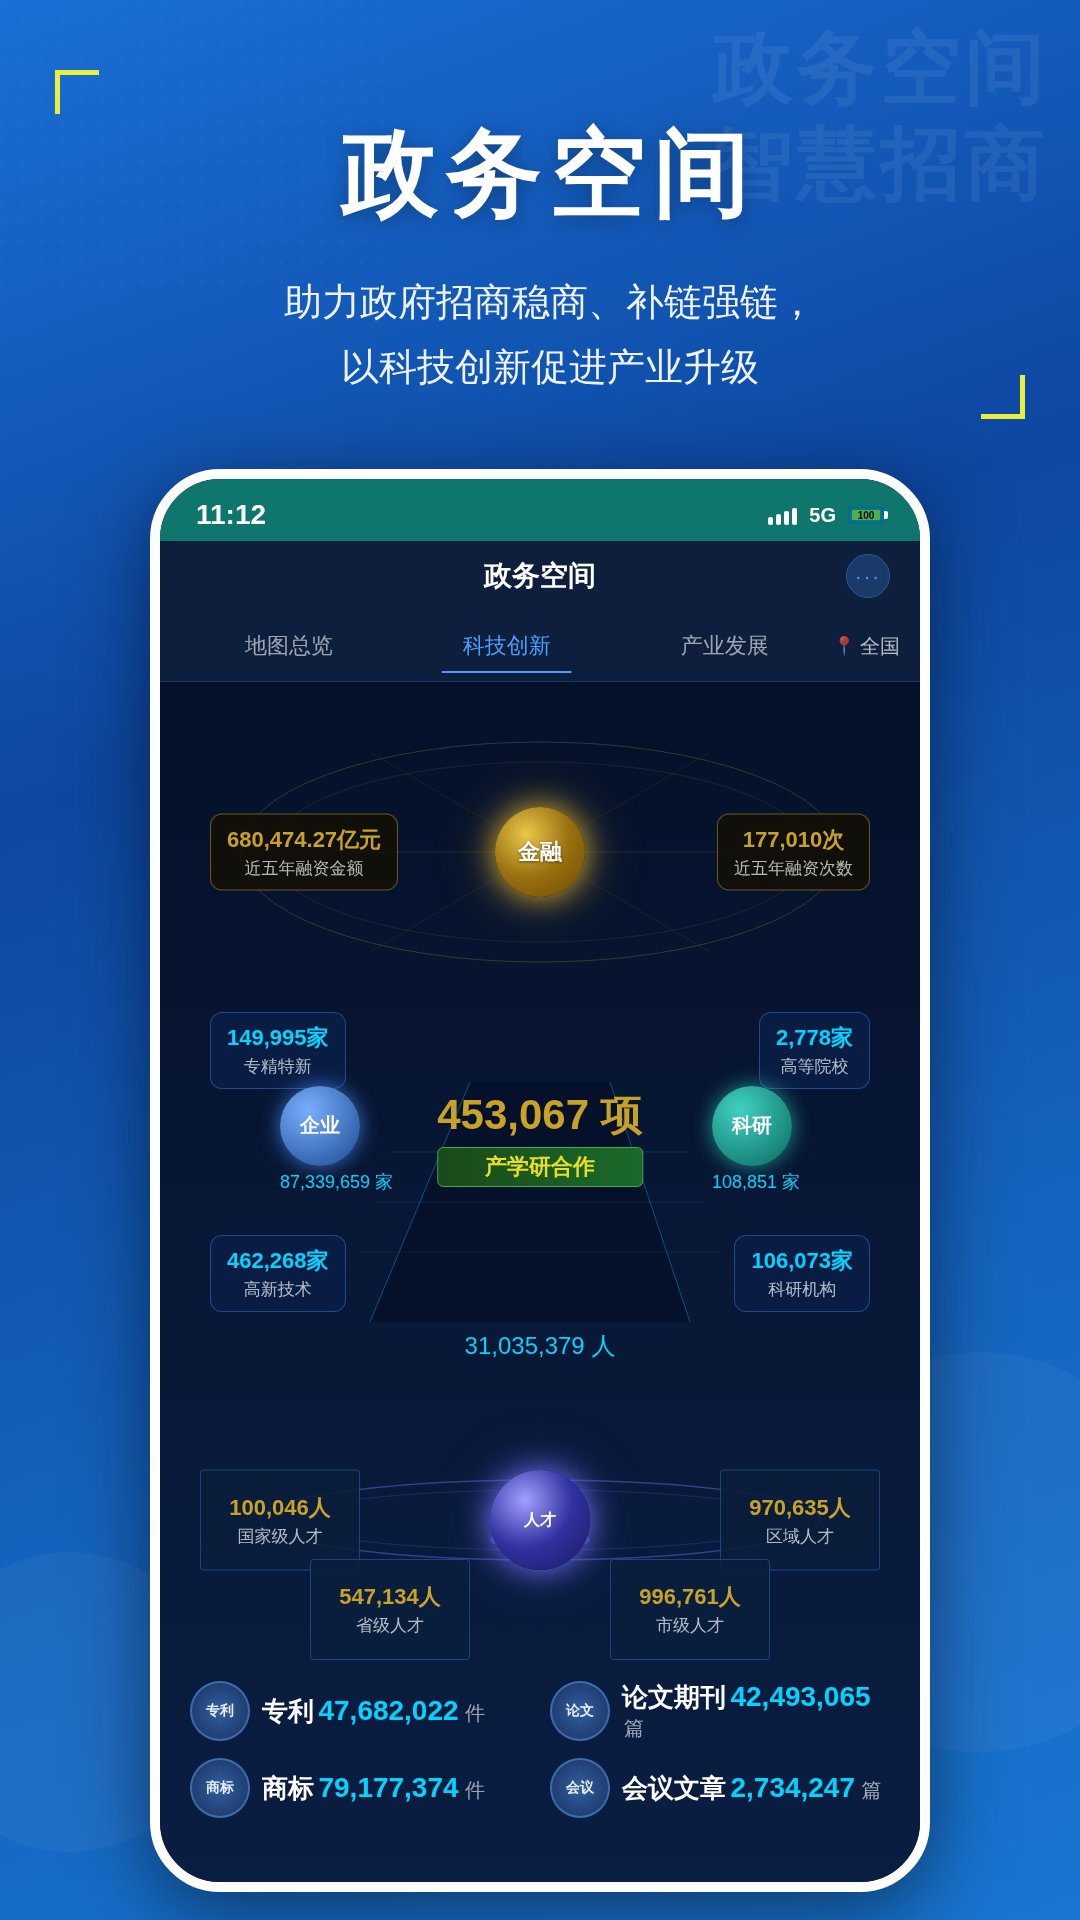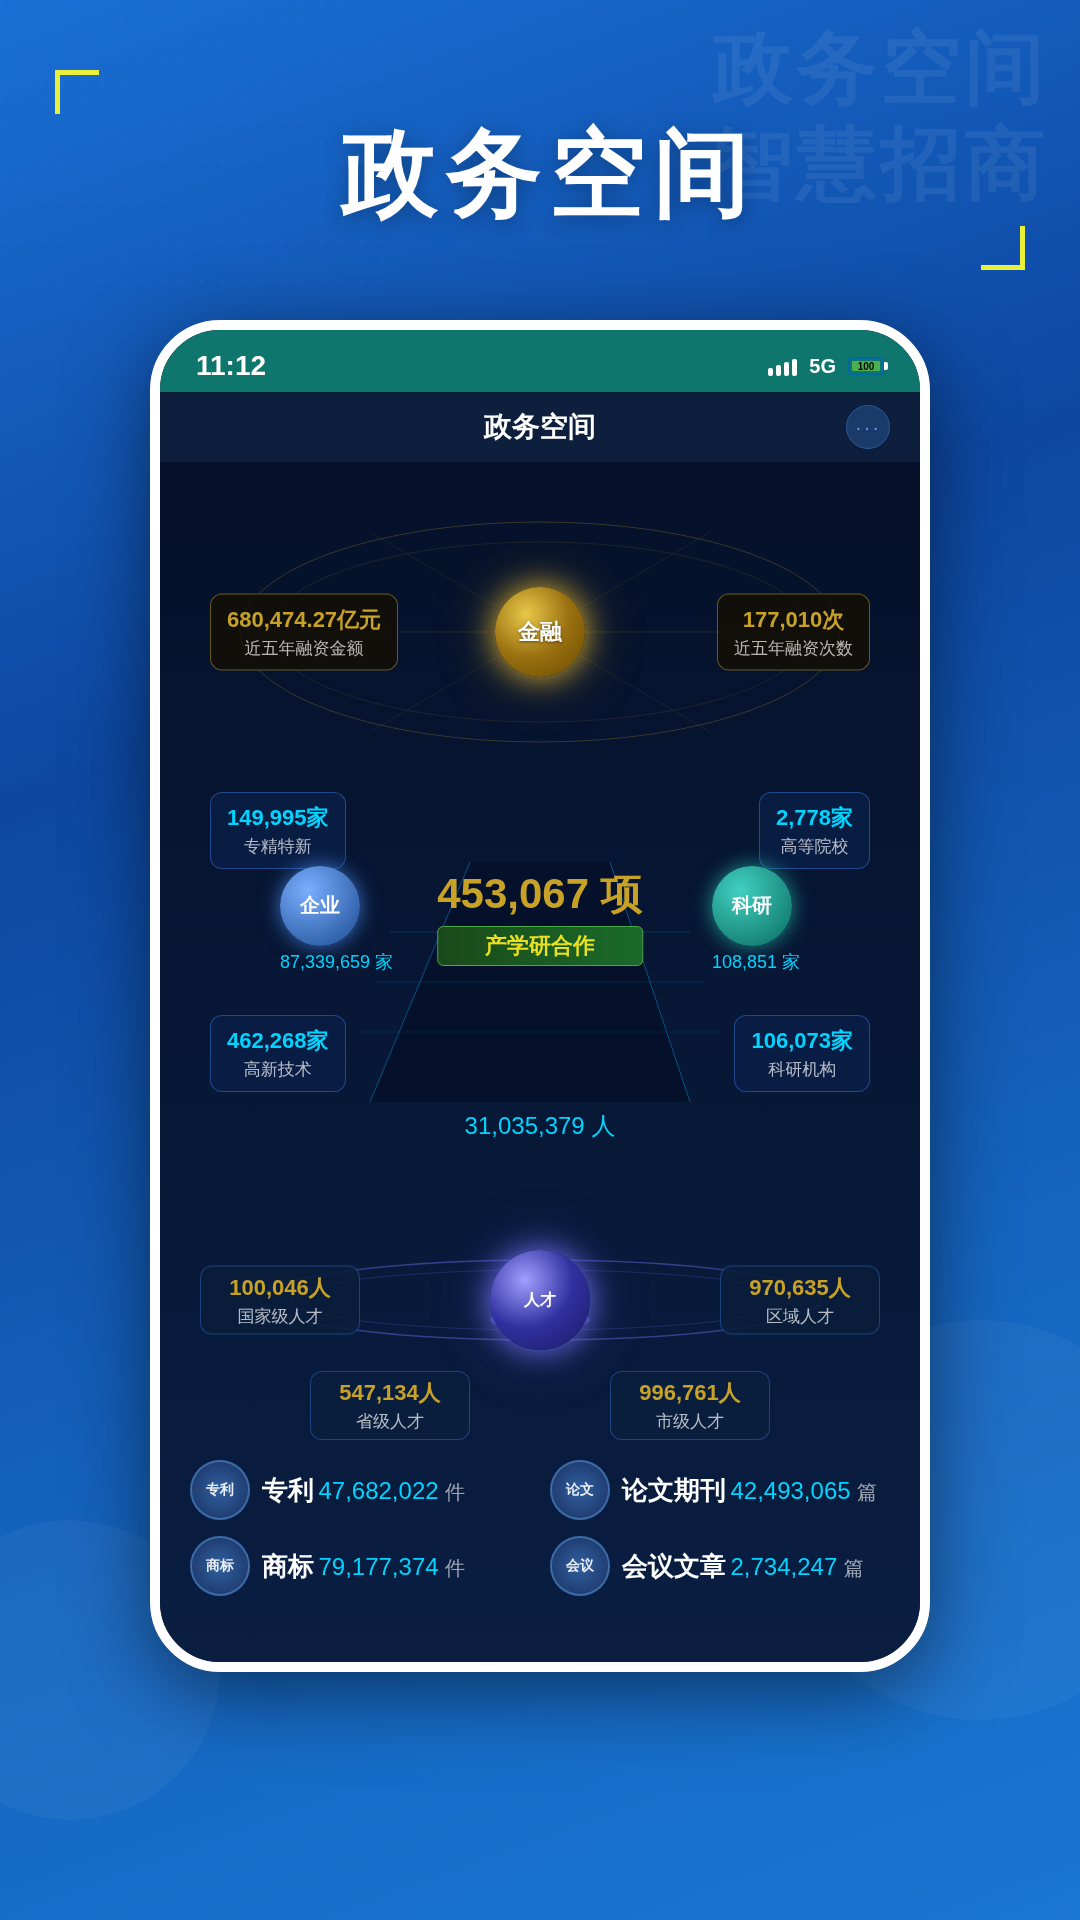--- a/index.html
+++ b/index.html
@@ -239,22 +239,22 @@
 
     .stat-box-blue {
       background: rgba(10, 30, 70, 0.9);
       border: 1px solid rgba(70, 140, 255, 0.4);
     }
 
     .talent-box {
       position: absolute;
       background: rgba(10, 30, 60, 0.9);
       border: 1px solid rgba(70, 140, 255, 0.35);
-      border-radius: 12px;
-      padding: 6px 16px;
+      border-radius: 4px;
+      padding: 22px 16px;
       text-align: center;
       min-width: 160px;
     }
     .talent-box-num {
       font-size: 22px;
       color: #c8a227;
       font-weight: 700;
     }
     .talent-box-label {
       font-size: 17px;
@@ -276,23 +276,23 @@
       flex-shrink: 0;
     }
     .info-label {
       font-size: 26px;
       color: #ffffff;
       font-weight: 700;
       width: 120px;
       flex-shrink: 0;
     }
     .info-count {
-      font-size: 24px;
+      font-size: 28px;
       color: #00d4ff;
-      font-weight: 400;
+      font-weight: 700;
       text-align: center;
     }
     .info-unit {
       font-size: 20px;
       color: rgba(255,255,255,0.6);
       margin-left: 2px;
     }
 
     
     .info-double-row {
@@ -372,20 +372,24 @@
       <rect width="400" height="300" fill="url(#dots)"></rect>
     </svg>
   </div>
 
   <div class="header-section" style="padding-top:90px;">
 
     <div style="position:absolute;top:70px;left:55px;width:44px;height:44px;border-top:5px solid #e8f03a;border-left:5px solid #e8f03a;"></div>
     <div style="position:absolute;bottom:20px;right:55px;width:44px;height:44px;border-bottom:5px solid #e8f03a;border-right:5px solid #e8f03a;"></div>
 
     <h1 class="main-title">政务空间</h1>
+    <div style="font-size:38px;color:rgba(255,255,255,0.93);text-align:center;line-height:1.7;margin-top:20px;font-weight:400;">
+      <div>助力政府招商稳商、补链强链，</div>
+      <div>以科技创新促进产业升级</div>
+    </div>
   </div>
 
   <div class="phone-container">
     <div class="phone-frame">
 
       <div class="status-bar">
         <span class="status-time">11:12</span>
         <div class="status-icons">
           <div class="signal-bars">
             <div class="signal-bar" style="height:8px;"></div>
@@ -403,20 +407,29 @@
         </div>
       </div>
 
       <div class="app-header">
         <span class="app-title">政务空间</span>
         <div class="menu-btn">
           <span class="menu-dots">···</span>
         </div>
       </div>
 
+      <div class="nav-tabs">
+        <div class="nav-tab">地图总览</div>
+        <div class="nav-tab active">科技创新</div>
+        <div class="nav-tab">产业发展</div>
+        <div class="nav-location">
+          <span style="font-size:18px;">📍</span>
+          <span>全国</span>
+        </div>
+      </div>
 
       <div class="content-area">
 
         <div class="finance-viz">
 
           <svg style="position:absolute;top:50%;left:50%;transform:translate(-50%,-50%);pointer-events:none;" width="700" height="280" viewBox="0 0 700 280">
             <ellipse cx="350" cy="140" rx="300" ry="110" fill="none" stroke="rgba(200,162,39,0.25)" stroke-width="1"></ellipse>
             <ellipse cx="350" cy="140" rx="270" ry="90" fill="none" stroke="rgba(200,162,39,0.12)" stroke-width="1"></ellipse>
 
             <line x1="350" y1="140" x2="50" y2="140" stroke="rgba(200,162,39,0.15)" stroke-width="1"></line>

